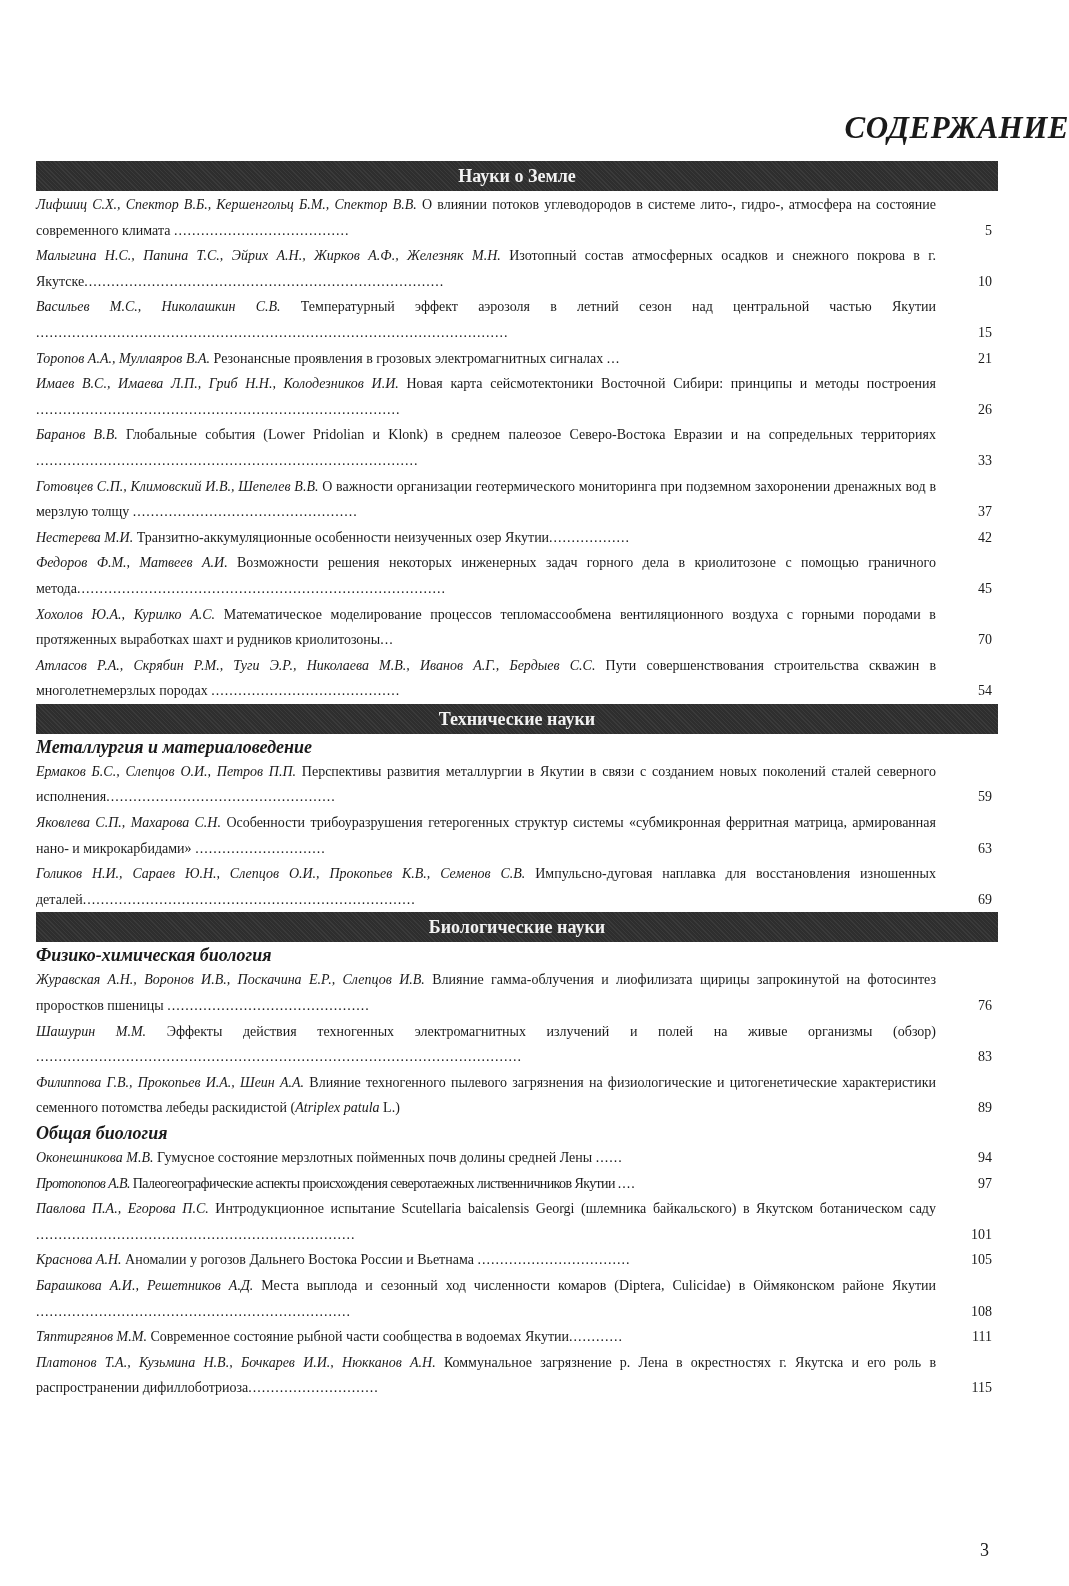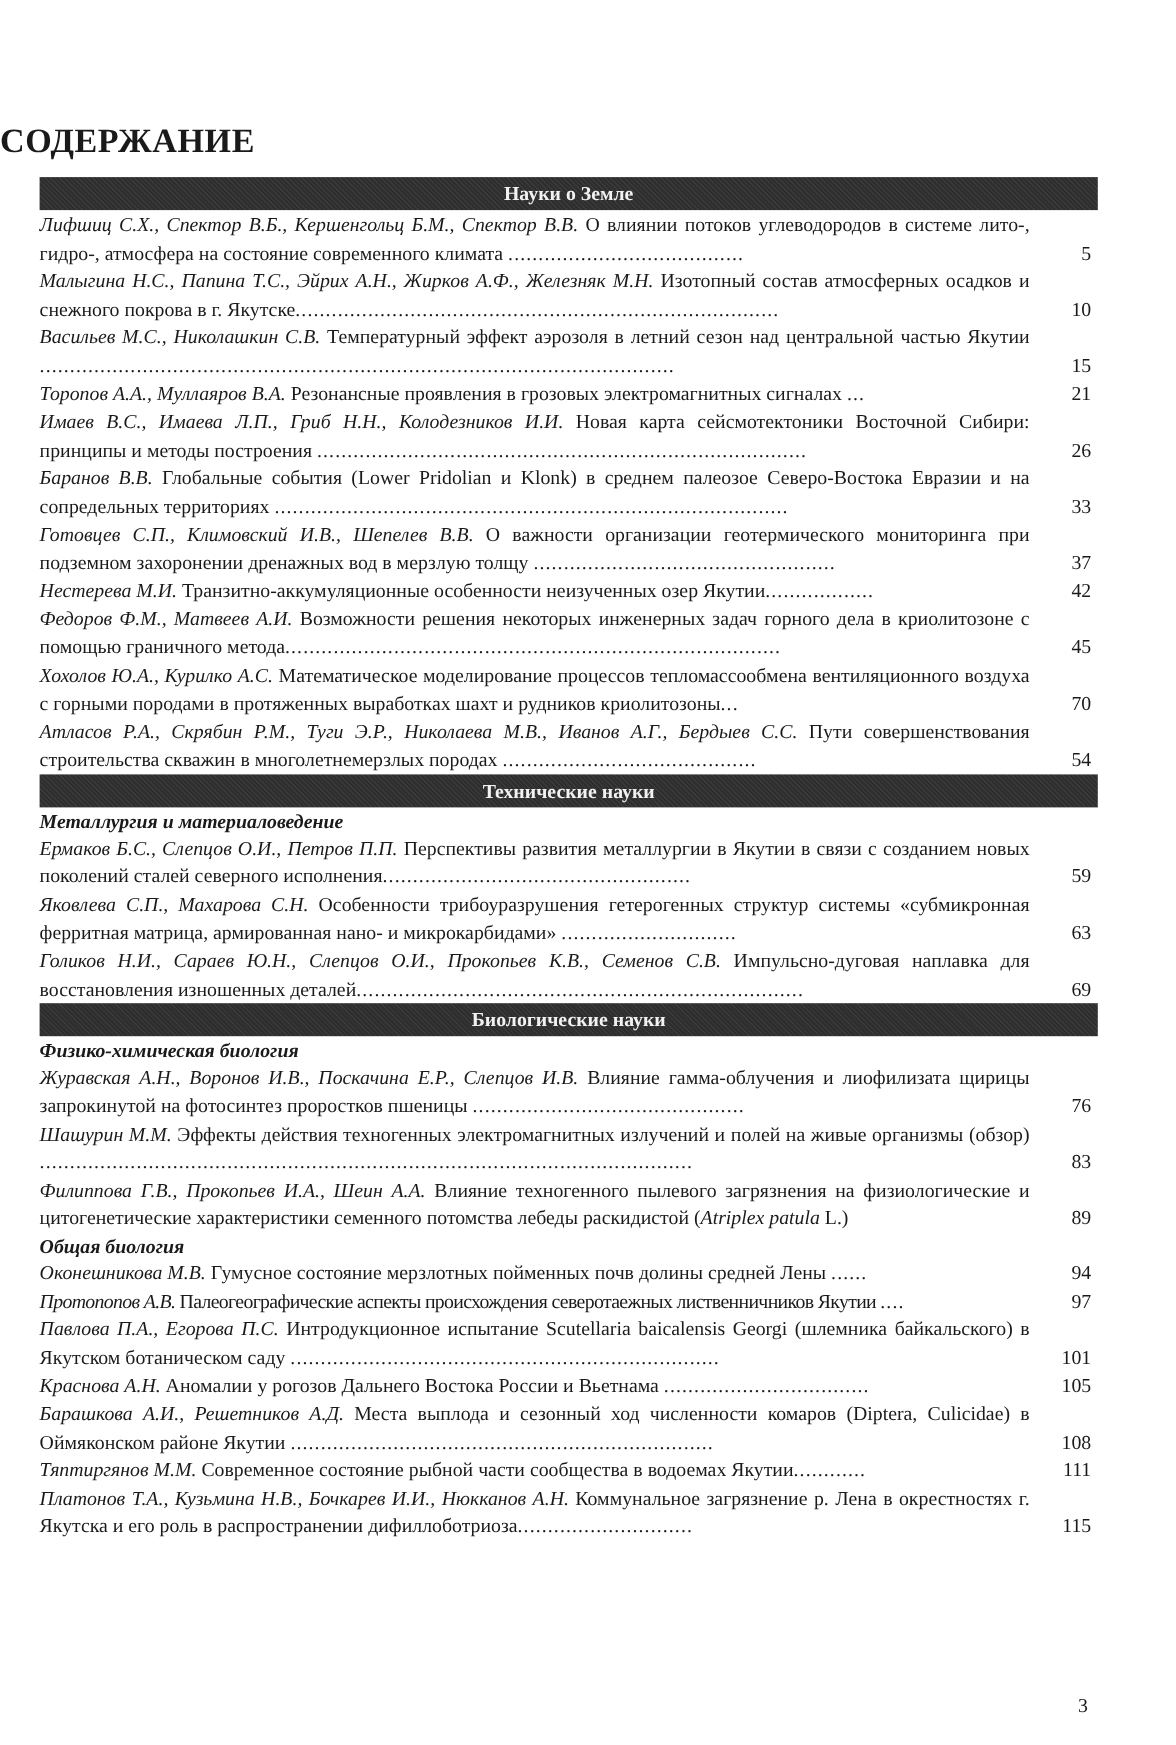--- a/index.html
+++ b/index.html
@@ -3,38 +3,38 @@
 <meta charset="utf-8">
 <style>
   html, body { margin: 0; padding: 0; background: #ffffff; }
   body {
     width: 1069px; height: 1586px; position: relative; overflow: hidden;
     font-family: "Liberation Serif", "DejaVu Serif", serif;
     color: #1a1a1a;
   }
   .page-title {
     position: absolute; top: 110px; left: 0; width: 1069px;
-    text-align: left; font-size: 31px; font-weight: bold; letter-spacing: 0.5px;
+    text-align: right; font-size: 31px; font-weight: bold; letter-spacing: 0.5px; font-style: italic;
   }
   .toc {
     position: absolute; top: 161px; left: 36px; width: 962px;
   }
   .section-bar {
     height: 30px; line-height: 30px; text-align: center;
     background: #2e2e2e;
     background-image: repeating-linear-gradient(45deg, rgba(255,255,255,0.06) 0 1px, transparent 1px 3px);
     color: #f2f2f2; font-weight: bold; font-size: 18px;
     margin-bottom: 1px;
   }
   .subsection {
     font-style: italic; font-weight: bold; font-size: 18px;
     height: 24px; line-height: 24px;
   }
   .entry {
-    position: relative; font-size: 18px; line-height: 25.6px;
+    position: relative; font-size: 14px; line-height: 25.6px;
     padding-right: 62px; text-align: justify;
   }
   .entry .authors { font-style: italic; }
   .entry .dots {
     letter-spacing: 1px;
   }
   .entry .page {
     position: absolute; right: 6px; bottom: 0; width: 40px; text-align: right;
   }
   .entry .sci { font-style: italic; }

